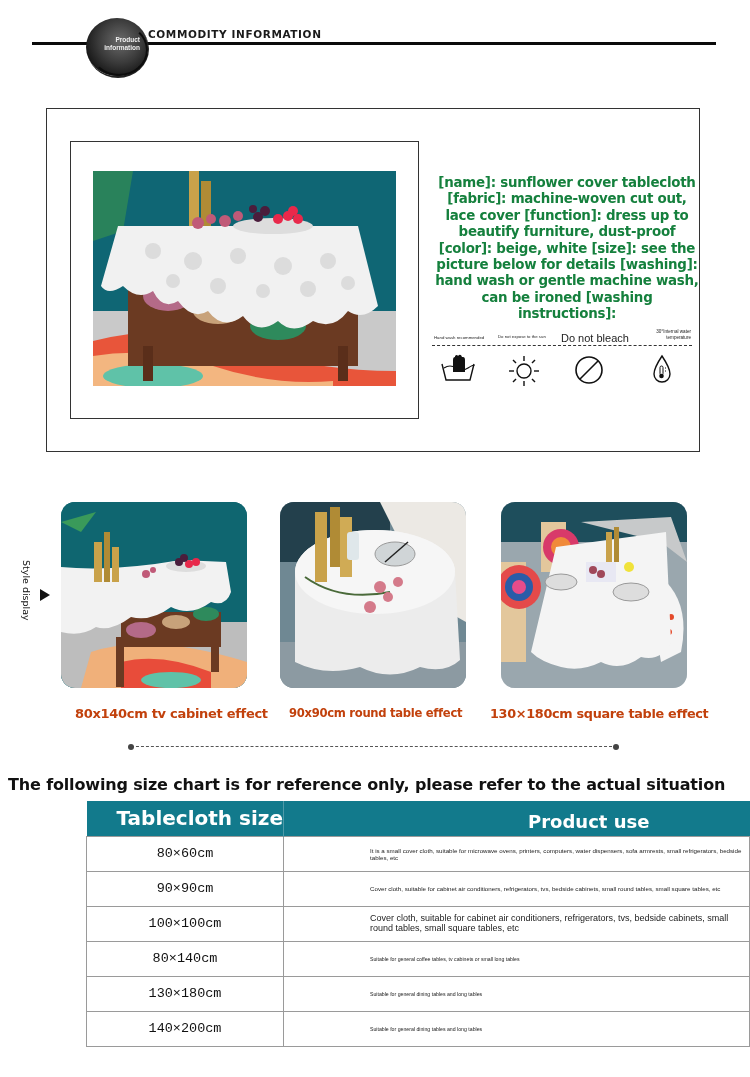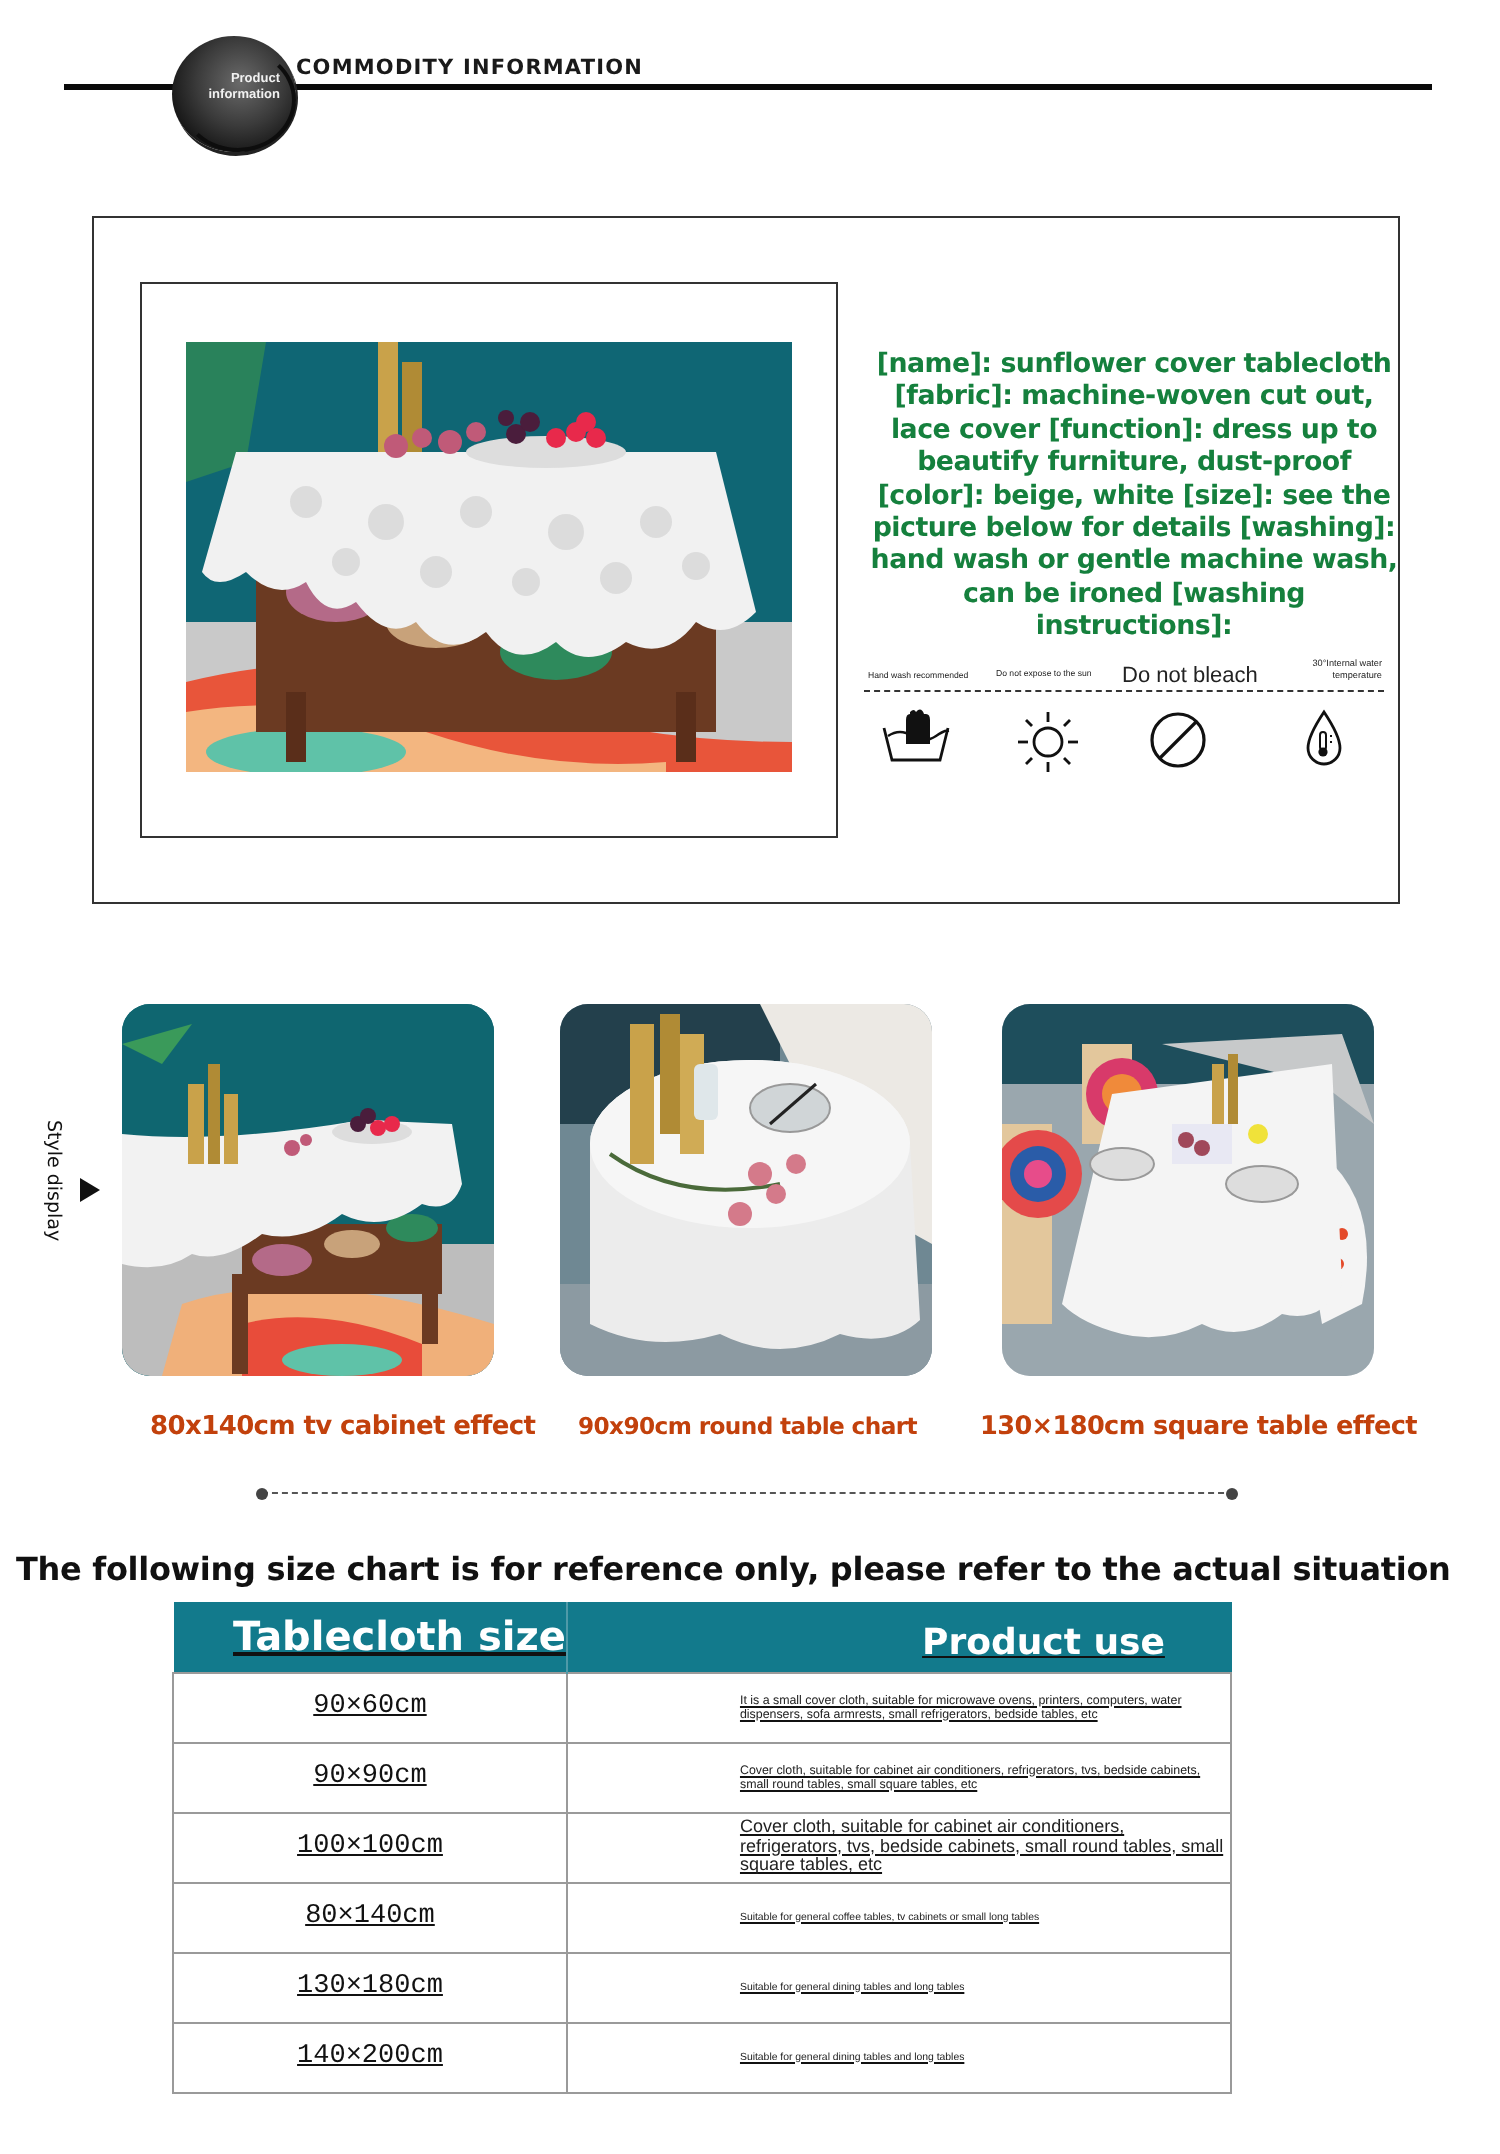--- a/index.html
+++ b/index.html
@@ -50,21 +50,21 @@
   .c2 { left: 289px; font-size: 11.6px; }
   .c3 { left: 490px; font-size: 12.8px; }
 
   .sep-line { position: absolute; left: 131px; top: 746px; width: 486px; border-top: 1.3px dashed #555; }
   .sep-dot { position: absolute; top: 744px; width: 6px; height: 6px; border-radius: 50%; background: #444; }
 
   .note { position: absolute; left: 8px; top: 775px; font-family: "DejaVu Sans", sans-serif; font-weight: bold;
     font-size: 16px; color: #111; letter-spacing: -0.15px; white-space: nowrap; }
 
   
-  .size-table { position: absolute; left: 86px; top: 801px; width: 530px; border-collapse: collapse; text-decoration: underline; }
+  .size-table { position: absolute; left: 86px; top: 801px; width: 664px; border-collapse: collapse; }
   .size-table th { background: #127a8c; color: #ffffff; height: 35px; font-family: "DejaVu Sans", sans-serif; font-weight: bold; }
   .size-table th.h1 { width: 143px; font-size: 20px; text-align: left; padding-left: 30px; white-space: nowrap; overflow: visible; border-right: 1px solid #4f9aa8; }
   .size-table th.h2 { font-size: 18px; text-align: center; padding-left: 144px; padding-top: 6px; }
   .size-table td { height: 35px; border: 1.2px solid #9a9a9a; vertical-align: middle; }
   .size-table td.size { text-align: center; font-family: "Liberation Mono", monospace; font-size: 13.5px; color: #111; }
   .size-table td.use { padding-left: 86px; font-family: "Liberation Sans", sans-serif; color: #222; margin-top: 36px; }
   .use.s-big { font-size: 9px; line-height: 9.8px; }
   .use.s-sm { font-size: 6.2px; line-height: 7px; }
   .use.s-xs { font-size: 5.2px; line-height: 6px; }
 </style>
@@ -265,39 +265,39 @@
     <ellipse cx="130" cy="90" rx="18" ry="9" fill="#ddd" stroke="#999"></ellipse>
     <rect x="85" y="60" width="30" height="20" fill="#e8e8f3"></rect>
     <g fill="#a0485a">
         <circle cx="92" cy="68" r="4"></circle>
         <circle cx="100" cy="72" r="4"></circle>
       </g>
   </svg>
 </div>
 
 <div class="thumb-cap c1">80x140cm tv cabinet effect</div>
-<div class="thumb-cap c2">90x90cm round table chart</div>
+<div class="thumb-cap c2">90x90cm round table effect</div>
 <div class="thumb-cap c3">130×180cm square table effect</div>
 
 <div class="sep-line"></div>
 <div class="sep-dot" style="left:128px"></div>
 <div class="sep-dot" style="left:613px"></div>
 
 <div class="note">The following size chart is for reference only, please refer to the actual situation</div>
 
 <table class="size-table">
   <thead>
     <tr>
       <th class="h1">Tablecloth size</th>
       <th class="h2">Product use</th>
     </tr>
   </thead>
   <tbody>
     <tr>
-      <td class="size">90×60cm</td>
+      <td class="size">80×60cm</td>
       <td class="use s-sm">It is a small cover cloth, suitable for microwave ovens, printers, computers, water dispensers, sofa armrests, small refrigerators, bedside tables, etc</td>
     </tr>
     <tr>
       <td class="size">90×90cm</td>
       <td class="use s-sm">Cover cloth, suitable for cabinet air conditioners, refrigerators, tvs, bedside cabinets, small round tables, small square tables, etc</td>
     </tr>
     <tr>
       <td class="size">100×100cm</td>
       <td class="use s-big">Cover cloth, suitable for cabinet air conditioners, refrigerators, tvs, bedside cabinets, small round tables, small square tables, etc</td>
     </tr>

